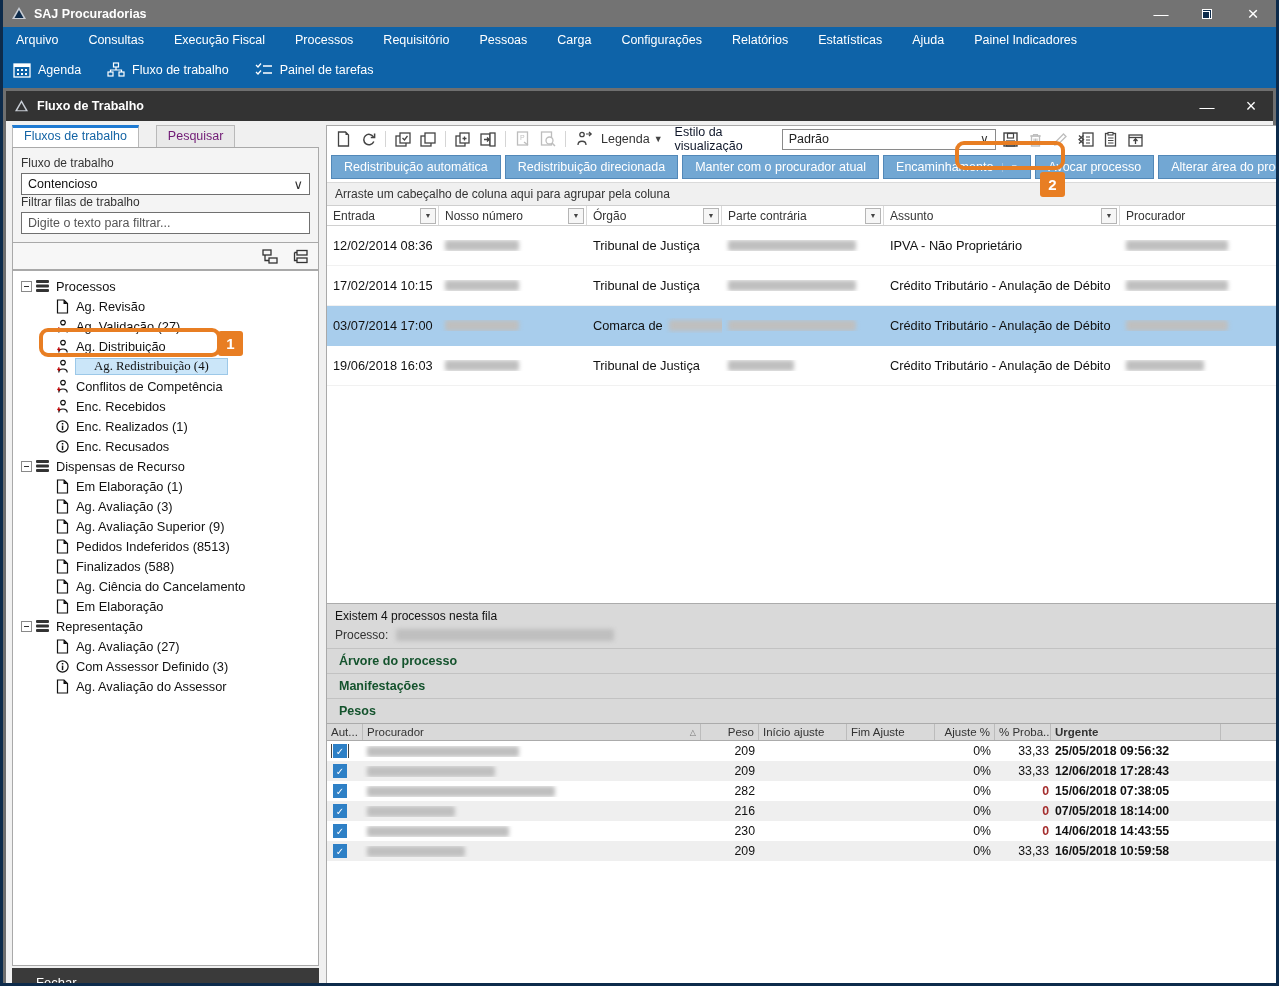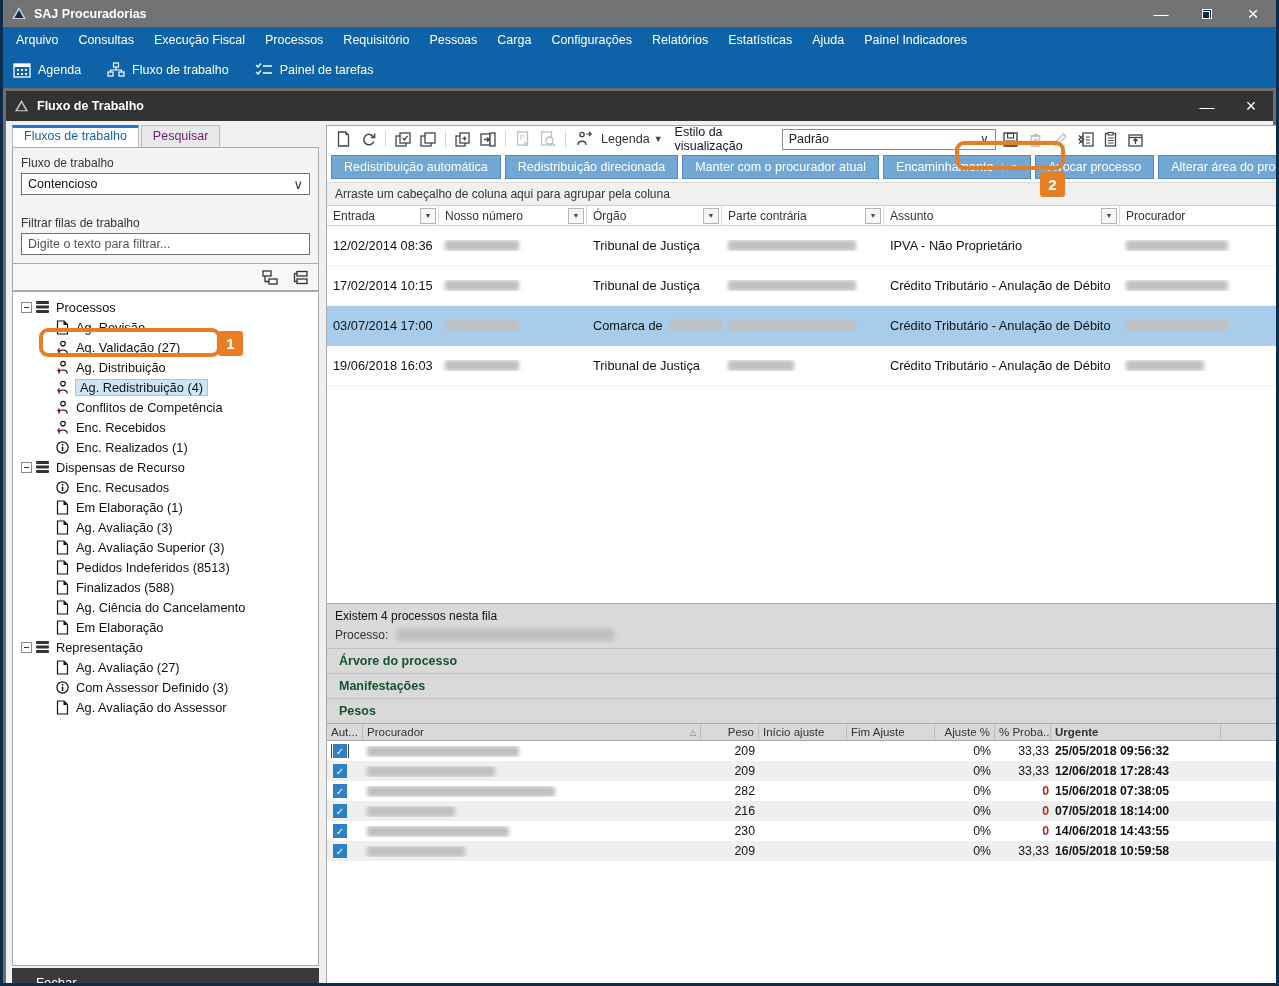--- a/index.html
+++ b/index.html
@@ -13,37 +13,37 @@
   .titlebar { height:27px; background:#737373; display:flex; align-items:center; color:#fff; }
   .titlebar .appicon { width:16px; height:15px; margin:0 7px 0 8px; }
   .titlebar .title { font-weight:bold; font-size:12.5px; }
   .winctrl { margin-left:auto; display:flex; height:100%; }
   .winctrl .wbtn { width:46px; display:flex; align-items:center; justify-content:center; color:#fff; font-size:15px; cursor:default; }
   .restore-glyph { width:10px; height:10px; position:relative; }
   .restore-glyph::before { content:""; position:absolute; left:0; bottom:0; width:8px; height:8px; border:1px solid #fff; background:#0D2B4B; }
   .restore-glyph::after { content:""; position:absolute; right:0; top:0; width:8px; height:8px; border:1px solid #fff; }
   .restore-glyph i { position:absolute; left:0; bottom:0; width:8px; height:8px; border:1px solid #fff; background:#0D2B4B; z-index:1; }
   
-  .menubar { height:26px; background:#0E63A8; display:flex; align-items:center; gap:6px; padding-left:6px; }
+  .menubar { height:26px; background:#0E63A8; display:flex; align-items:center; gap:16px; padding-left:6px; }
   .menubar .mitem { color:#fff; padding:4px 7px; font-size:12.5px; }
   .appbar { height:35px; background:#0E63A8; display:flex; align-items:center; gap:26px; padding-left:10px; border-bottom:2px solid #0E63A8; }
   .appbtn { display:flex; align-items:center; gap:7px; color:#fff; font-size:12.5px; }
   .appbtn svg { display:block; }
   
   .workspace { height:916px; background:#6F6F6F; padding:3px; }
   .iwin { width:100%; height:100%; background:#F0F0F0; display:flex; flex-direction:column; }
   .iwin-head { height:30px; background:#333333; display:flex; align-items:center; color:#fff; flex:none; }
   .iwin-head .appicon { width:15px; height:14px; margin:0 8px; }
   .iwin-title { font-weight:bold; font-size:12.5px; }
   .iwin-ctrl { margin-left:auto; display:flex; height:100%; }
   .iwin-ctrl .wbtn { width:44px; display:flex; align-items:center; justify-content:center; color:#fff; font-size:15px; }
   .iwin-body { flex:1; display:flex; padding:4px 4px 5px 6px; gap:7px; min-height:0; }
   
   .lpanel { width:307px; flex:none; display:flex; flex-direction:column; min-height:0; }
-  .tabs { display:flex; height:22px; flex:none; }
+  .tabs { display:flex; height:22px; flex:none;gap:15px; }
   .tab { padding:3px 11px 0; font-size:12.5px; border:1px solid #B9B9B9; border-bottom:none; background:#E9E9E9; color:#701a75; margin-right:2px; }
   .tab.active { background:#fff; border-top:3px solid #1E7AD2; color:#1464A5; padding-top:1px; }
   .lcard { border:1px solid #A9A9A9; background:#F4F4F4; padding:6px 8px 8px; flex:none; }
   .lbl { color:#333; margin:2px 0 3px; }
   .fakeselect { height:22px; background:#fff; border:1px solid #707070; display:flex; align-items:center; padding:0 6px; font-size:12.5px; color:#111; }
   .fakeselect .chev { margin-left:auto; color:#333; font-size:13px; }
   .tinput { width:100%; height:22px; border:1px solid #707070; padding:0 6px; font-size:12.5px; font-family:inherit; color:#333; }
   .tinput::placeholder { color:#555; }
   .iconrow { border:1px solid #A9A9A9; border-top:none; background:#F7F7F7; height:27px; display:flex; align-items:center; justify-content:flex-end; gap:10px; padding:0 8px; flex:none; }
   .treebox { border:1px solid #A9A9A9; background:#fff; flex:1; padding:5px 2px; overflow:hidden; min-height:0; }
@@ -52,21 +52,21 @@
   .titem.k-group .tw { border:1px solid #898989; background:#fff; }
   .titem.k-group .tw::before { content:""; position:absolute; left:2px; top:4px; width:5px; height:1px; background:#333; }
   .titem.k-child { padding-left:20px; }
   .titem.k-child .tw { border:none; }
   .titem .ti { width:14px; height:15px; margin-right:6px; flex:none; }
   .titem .ti svg { display:none; }
   .titem.k-group .ti svg.ic-group { display:block; }
   .titem.k-doc .ti svg.ic-doc { display:block; }
   .titem.k-person .ti svg.ic-person { display:block; }
   .titem.k-info .ti svg.ic-info { display:block; }
-  .titem .tl.selected { background:#CBE6F9; outline:1px solid #9CC8E8; padding:0 4px; }
+  .titem .tl.selected { background:#CBE6F9; outline:1px solid #9CC8E8; padding:0 18px;font-family:Liberation Serif, serif; }
   .titem.k-group .tl { }
   .btn-fechar { height:28px; background:#3A3A3A; color:#fff; display:flex; align-items:center; padding-left:24px; font-size:13px; flex:none; margin-top:2px; }
   .btn-fechar .t::first-letter { text-decoration:underline; }
   
   .rpanel { flex:1; border:1px solid #A9A9A9; background:#fff; display:flex; flex-direction:column; min-height:0; }
   .vtoolbar { height:26px; display:flex; align-items:center; gap:5px; padding:0 6px; flex:none; background:#fff; }
   .tbi { width:20px; height:20px; display:flex; align-items:center; justify-content:center; flex:none; }
   .tbi.dis { opacity:.35; }
   .vsep { width:1px; height:16px; background:#D5D5D5; margin:0 2px; flex:none; }
   .legend { display:flex; align-items:center; gap:4px; color:#333; font-size:12.5px; padding:0 3px; }
@@ -221,21 +221,21 @@
 
       <div class="tab active">Fluxos de trabalho</div>
             <div class="tab">Pesquisar</div>
           </div>
       <div class="lcard">
         <div class="lbl">Fluxo de trabalho</div>
         <div class="fakeselect">
           <span>Contencioso</span>
           <span class="chev">∨</span>
         </div>
-        <div class="lbl" style="margin-top:21px;">Filtrar filas de trabalho</div>
+        <div class="lbl" style="margin-top:0;">Filtrar filas de trabalho</div>
         <input class="tinput" type="text" placeholder="Digite o texto para filtrar..." style="">
       </div>
       <div class="iconrow">
         <span class="tbi">
           <svg width="17" height="15" viewBox="0 0 17 15">
                 <rect x="1" y="1" width="8" height="5" fill="none" stroke="#333" stroke-width="1.3"></rect>
                 <rect x="7" y="9" width="8" height="5" fill="none" stroke="#333" stroke-width="1.3"></rect>
                 <path d="M3 6 V11.5 H7" fill="none" stroke="#333" stroke-width="1.3"></path>
               </svg>
         </span>
@@ -353,48 +353,48 @@
 
               <svg class="ic-info" width="13" height="15" viewBox="0 0 13 15">
                   <circle cx="6.5" cy="7.5" r="5.6" fill="#fff" stroke="#111" stroke-width="1.2"></circle>
                   <rect x="5.8" y="4" width="1.5" height="1.5" fill="#111"></rect>
                   <rect x="5.8" y="6.6" width="1.5" height="4.5" fill="#111"></rect>
                 </svg>
             </span>
             <span class="tl">Enc. Realizados (1)</span>
           </div>
 
+          <div class="titem k-info k-child">
+            <span class="tw"></span>
+            <span class="ti">
+
+              <svg class="ic-info" width="13" height="15" viewBox="0 0 13 15">
+                  <circle cx="6.5" cy="7.5" r="5.6" fill="#fff" stroke="#111" stroke-width="1.2"></circle>
+                  <rect x="5.8" y="4" width="1.5" height="1.5" fill="#111"></rect>
+                  <rect x="5.8" y="6.6" width="1.5" height="4.5" fill="#111"></rect>
+                </svg>
+            </span>
+            <span class="tl">Enc. Recusados</span>
+          </div>
+
           <div class="titem k-group k-root">
             <span class="tw"></span>
             <span class="ti">
               <svg class="ic-group" width="13" height="14" viewBox="0 0 13 14">
                   <g fill="#333">
                     <rect x="0" y="1" width="13" height="3" rx="1"></rect>
                     <rect x="0" y="5.5" width="13" height="3" rx="1"></rect>
                     <rect x="0" y="10" width="13" height="3" rx="1"></rect>
                   </g>
                 </svg>
 
             </span>
             <span class="tl">Dispensas de Recurso</span>
           </div>
 
-          <div class="titem k-info k-child">
-            <span class="tw"></span>
-            <span class="ti">
-
-              <svg class="ic-info" width="13" height="15" viewBox="0 0 13 15">
-                  <circle cx="6.5" cy="7.5" r="5.6" fill="#fff" stroke="#111" stroke-width="1.2"></circle>
-                  <rect x="5.8" y="4" width="1.5" height="1.5" fill="#111"></rect>
-                  <rect x="5.8" y="6.6" width="1.5" height="4.5" fill="#111"></rect>
-                </svg>
-            </span>
-            <span class="tl">Enc. Recusados</span>
-          </div>
-
           <div class="titem k-doc k-child">
             <span class="tw"></span>
             <span class="ti">
 
               <svg class="ic-doc" width="13" height="15" viewBox="0 0 13 15">
                   <path d="M1.5 1 H8 L11.5 4.5 V14 H1.5 Z" fill="#fff" stroke="#111" stroke-width="1.2"></path>
                   <path d="M7.5 1 L11.5 5 H7.5 Z" fill="#111"></path>
                 </svg>
 
             </span>
@@ -417,21 +417,21 @@
           <div class="titem k-doc k-child">
             <span class="tw"></span>
             <span class="ti">
 
               <svg class="ic-doc" width="13" height="15" viewBox="0 0 13 15">
                   <path d="M1.5 1 H8 L11.5 4.5 V14 H1.5 Z" fill="#fff" stroke="#111" stroke-width="1.2"></path>
                   <path d="M7.5 1 L11.5 5 H7.5 Z" fill="#111"></path>
                 </svg>
 
             </span>
-            <span class="tl">Ag. Avaliação Superior (3)</span>
+            <span class="tl">Ag. Avaliação Superior (9)</span>
           </div>
 
           <div class="titem k-doc k-child">
             <span class="tw"></span>
             <span class="ti">
 
               <svg class="ic-doc" width="13" height="15" viewBox="0 0 13 15">
                   <path d="M1.5 1 H8 L11.5 4.5 V14 H1.5 Z" fill="#fff" stroke="#111" stroke-width="1.2"></path>
                   <path d="M7.5 1 L11.5 5 H7.5 Z" fill="#111"></path>
                 </svg>

